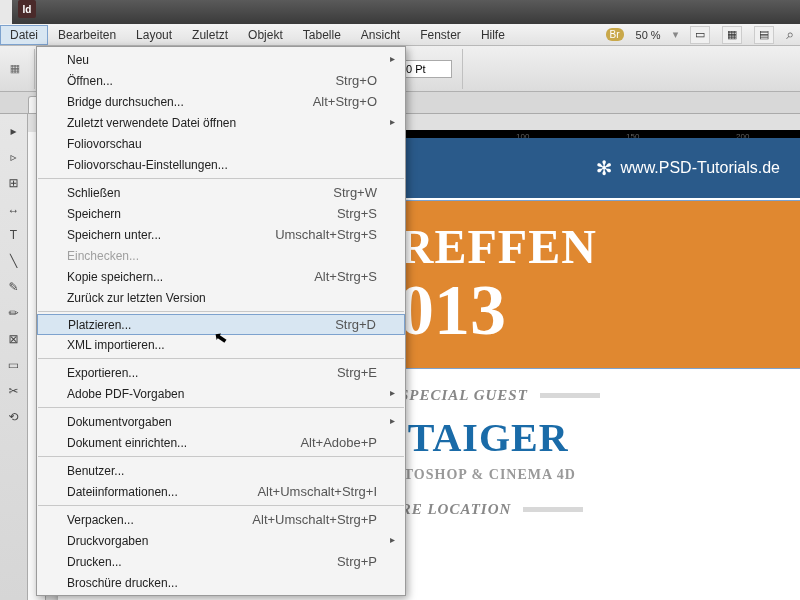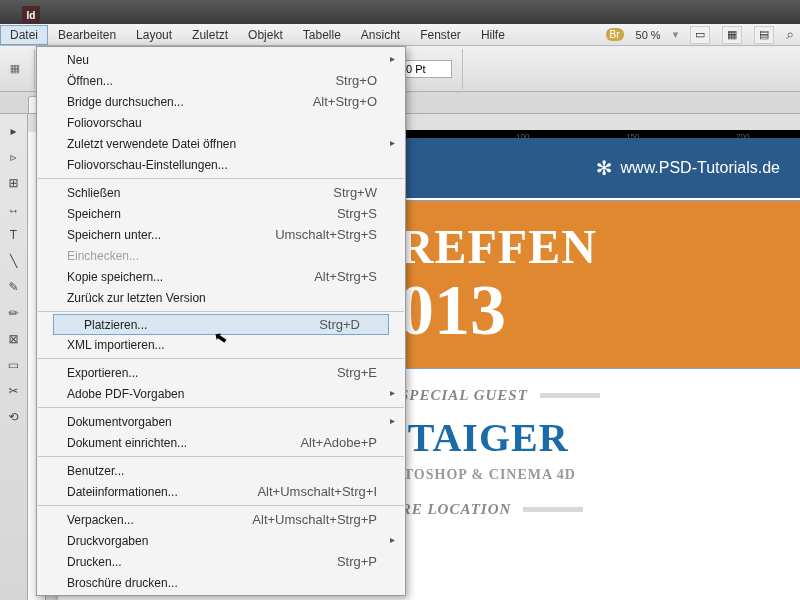--- a/index.html
+++ b/index.html
@@ -1,18 +1,18 @@
 <!DOCTYPE html>
 <html><head>
 <meta charset="utf-8">
 <style>
 * { margin: 0; padding: 0; box-sizing: border-box; font-family: "Segoe UI", Tahoma, sans-serif; }
 body { background: #e8e8e8; width: 800px; height: 600px; overflow: hidden; position: relative; }
 
-.titlebar { height: 24px; background: linear-gradient(#5a5a5a,#3a3a3a); display: flex; align-items: flex-end; padding: 0 22px; }
+.titlebar { height: 24px; background: linear-gradient(#5a5a5a,#3a3a3a); display: flex; align-items: flex-start; padding: 0 6px; margin-left: 12px; }
 .app-icon { width: 18px; height: 18px; background: #4a2a2a; color: #fff; font-size: 10px; font-weight: bold; display: flex; align-items: center; justify-content: center; border-radius: 2px; }
 
 .menubar { height: 22px; background: linear-gradient(#f4f4f4,#e2e2e2); border-bottom: 1px solid #b8b8b8; display: flex; align-items: center; font-size: 12px; color: #333; }
 .menubar .mi { padding: 3px 10px; cursor: default; }
 .menubar .mi.active { background: #d8e6f2; border: 1px solid #7da2ce; padding: 2px 9px; }
 .menubar .sep { flex: 1; }
 .menubar .tool { padding: 0 6px; display: flex; align-items: center; gap: 4px; font-size: 11px; }
 .menubar .badge { background: #c9a84a; color: #fff; font-size: 10px; padding: 1px 4px; border-radius: 6px; }
 .menubar .iconbtn { width: 20px; height: 18px; border: 1px solid #ccc; background: #f0f0f0; display: flex; align-items: center; justify-content: center; font-size: 11px; }
 
@@ -42,21 +42,21 @@
 
 .sect-label { display: flex; align-items: center; justify-content: center; gap: 12px; margin: 18px 0 10px; font-family: Georgia, serif; font-style: italic; color: #888; font-size: 15px; font-weight: bold; letter-spacing: 1px; }
 .sect-label::before, .sect-label::after { content: ""; height: 5px; background: #d8d8d8; flex: 0 0 60px; }
 .guest-name { text-align: center; font-family: Georgia, serif; font-weight: bold; font-size: 40px; color: #1a6ba8; letter-spacing: 1px; }
 .guest-topics { text-align: center; font-family: Georgia, serif; font-weight: bold; color: #999; font-size: 14px; letter-spacing: 1px; margin-top: 6px; }
 
 
 .dropdown { position: absolute; top: 46px; left: 36px; width: 370px; background: #f4f4f4; border: 1px solid #9a9a9a; box-shadow: 2px 3px 8px rgba(0,0,0,.35); font-size: 12px; color: #222; z-index: 100; padding: 2px 0; }
 .dropdown .row { display: flex; align-items: center; height: 21px; padding: 0 28px 0 30px; position: relative; }
 .dropdown .row.disabled { color: #a0a0a0; }
-.dropdown .row.hover { background: #d8e6f2; border: 1px solid #7da2ce; margin: -1px 16px; }
+.dropdown .row.hover { background: #d8e6f2; border: 1px solid #7da2ce; margin: -1px 0; }
 .dropdown .row .lbl { flex: 1; }
 .dropdown .row .sc { color: #555; font-size: 13px; }
 .dropdown .row .sub::after { content: "▸"; position: absolute; right: 10px; font-size: 10px; color: #555; }
 .dropdown hr { border: none; border-top: 1px solid #c8c8c8; margin: 3px 1px; }
 .cursor { position: absolute; top: 328px; left: 214px; font-size: 16px; z-index: 200; color: #000; transform: rotate(-10deg); }
 </style>
 </head>
 <body>
 
 <div class="titlebar">
@@ -172,24 +172,24 @@
     </div>
     <div class="row">
       <span class="lbl">Öffnen...</span>
       <span class="sc">Strg+O</span>
     </div>
     <div class="row">
       <span class="lbl">Bridge durchsuchen...</span>
       <span class="sc">Alt+Strg+O</span>
     </div>
     <div class="row">
+      <span class="lbl sub">Zuletzt verwendete Datei öffnen</span>
+    </div>
+    <div class="row">
       <span class="lbl">Foliovorschau</span>
-    </div>
-    <div class="row">
-      <span class="lbl sub">Zuletzt verwendete Datei öffnen</span>
     </div>
     <div class="row">
       <span class="lbl">Foliovorschau-Einstellungen...</span>
     </div>
     <hr>
     <div class="row">
       <span class="lbl">Schließen</span>
       <span class="sc">Strg+W</span>
     </div>
     <div class="row">

